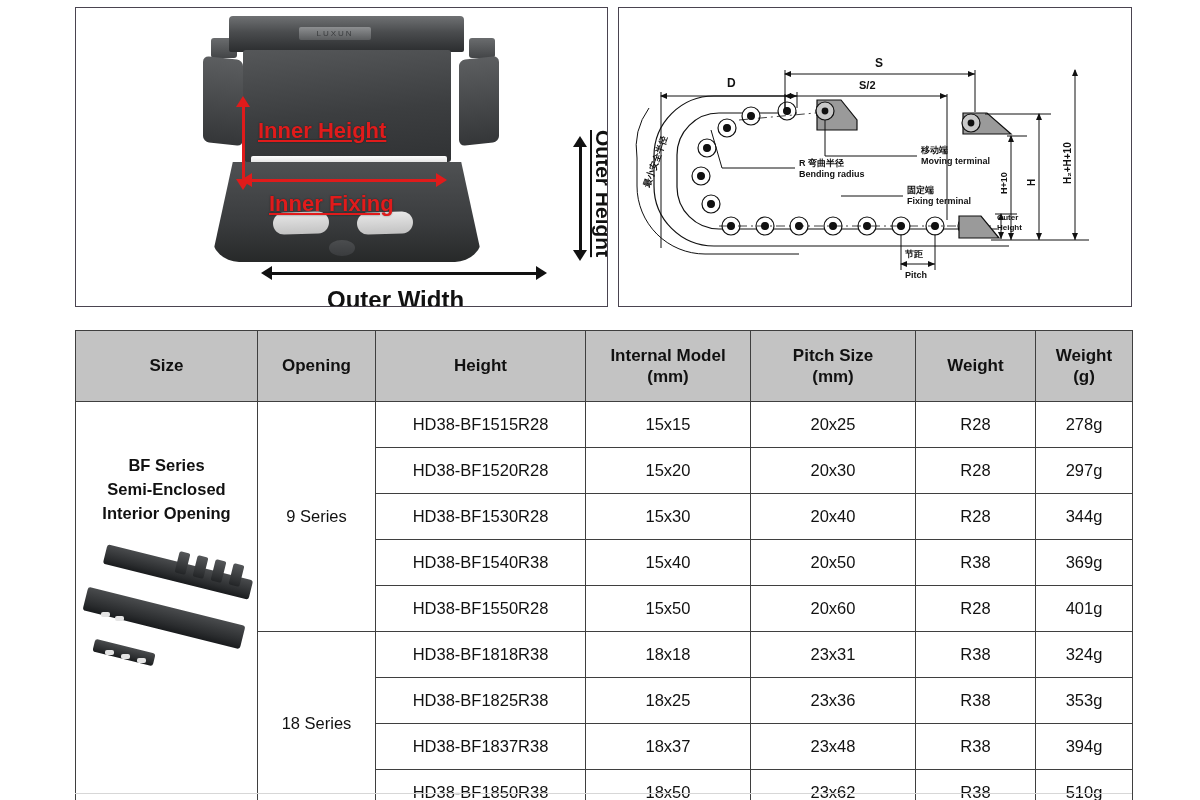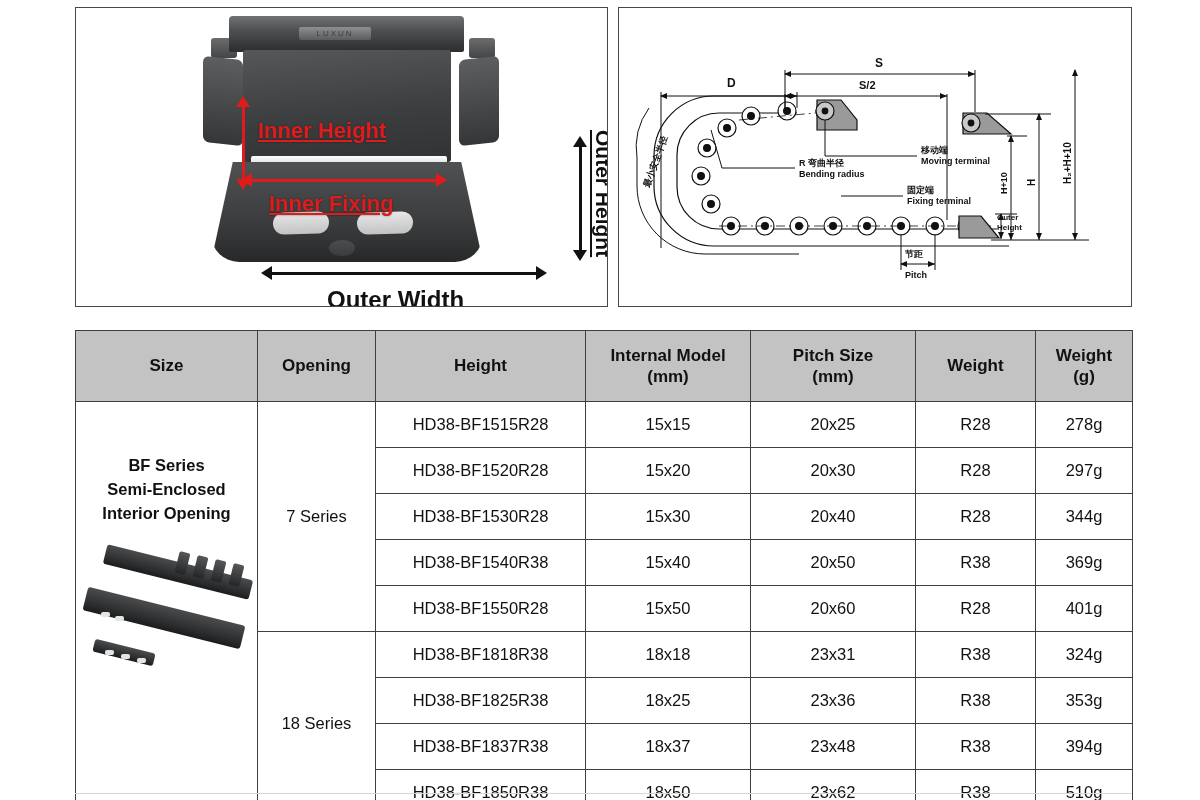--- a/index.html
+++ b/index.html
@@ -435,21 +435,21 @@
                 <div class="bar b2"></div>
                 <div class="bar b3"></div>
                 <div class="hole" style="left:20px;top:72px"></div>
                 <div class="hole" style="left:34px;top:76px"></div>
                 <div class="hole" style="left:24px;top:110px"></div>
                 <div class="hole" style="left:40px;top:114px"></div>
                 <div class="hole" style="left:56px;top:118px"></div>
               </div>
             </div>
           </td>
-          <td class="series-cell" rowspan="5">7 Series</td>
+          <td class="series-cell" rowspan="5">9 Series</td>
           <td>HD38-BF1515R28</td>
           <td>15x15</td>
           <td>20x25</td>
           <td>R28</td>
           <td>278g</td>
         </tr>
         <tr>
           <td>HD38-BF1520R28</td>
           <td>15x20</td>
           <td>20x30</td>

